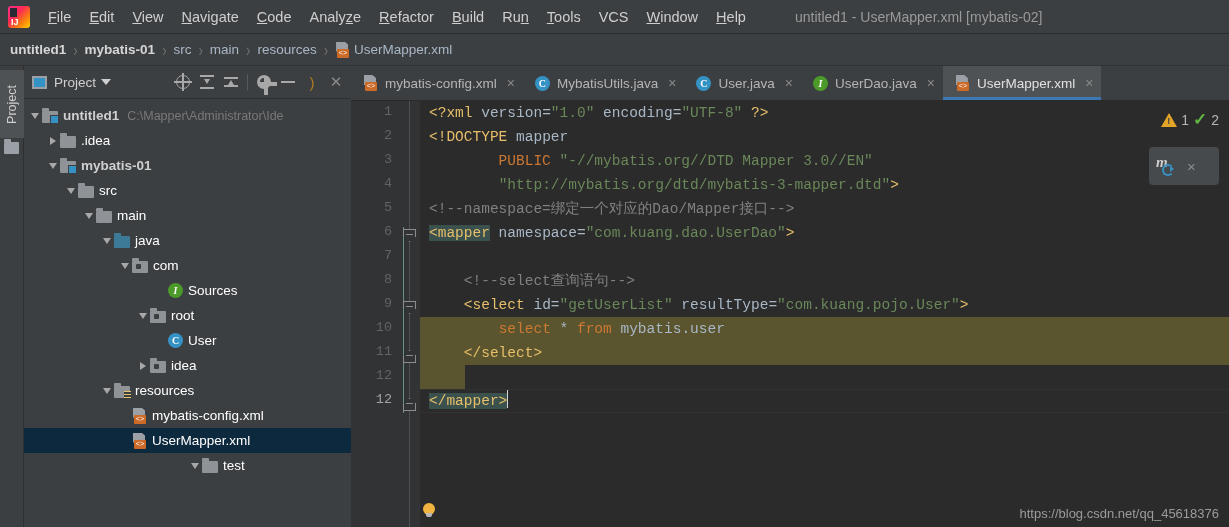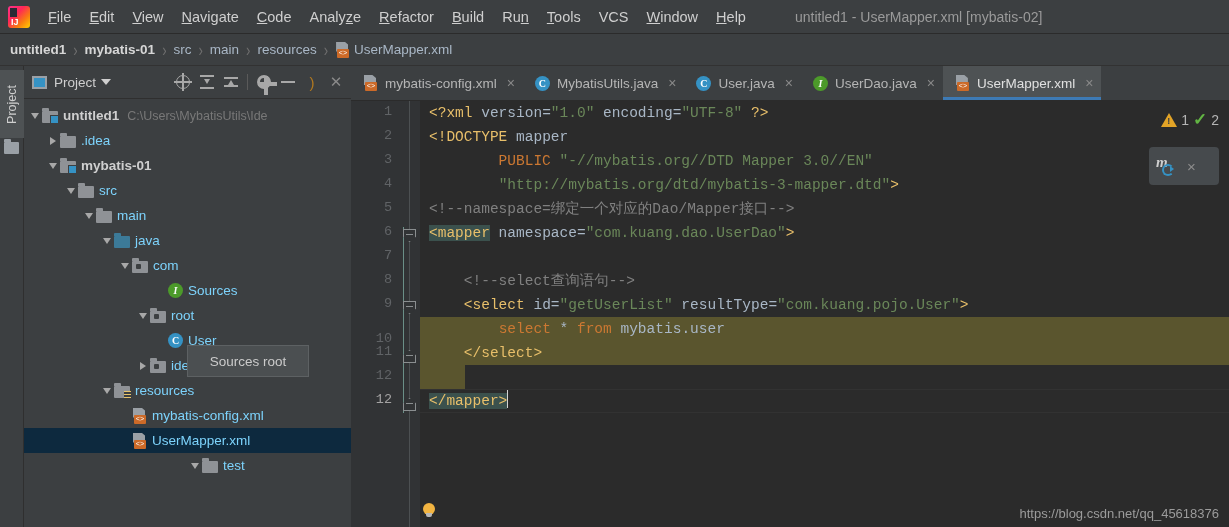--- a/index.html
+++ b/index.html
@@ -150,21 +150,21 @@
     height: 25px; display: flex; align-items: center; white-space: nowrap;
     padding-left: 4px; position: relative;
   }
   .trow.sel { background: #0d293e; }
   .arrow {
     width: 14px; display: inline-flex; justify-content: center; flex: none;
     color: #a8a8a8; font-size: 11px;
   }
   .arrow.down::before { content: ""; border-left:4.5px solid transparent;border-right:4.5px solid transparent;border-top:6px solid #a8a8a8; }
   .arrow.right::before { content: ""; border-top:4.5px solid transparent;border-bottom:4.5px solid transparent;border-left:6px solid #a8a8a8; }
-  .tlabel { color: #7dd3fc; margin-left: 5px; }
+  .tlabel { color: #ffffff; margin-left: 5px; }
   .tlabel.b { font-weight: bold; color: #cfcfcf; }
   .tpath { color: #787878; margin-left: 8px; font-size: 12.5px; }
 
   .ico-folder { width:16px;height:12px;background:#8f9296;border-radius:1px;position:relative;flex:none;margin-top:2px;}
   .ico-folder::before{content:"";position:absolute;left:0;top:-3px;width:7px;height:3px;background:#8f9296;border-radius:1px 1px 0 0;}
   .ico-folder.mod::after{content:"";position:absolute;right:-1px;bottom:-1px;width:7px;height:7px;background:#3592c4;border:1px solid #3c3f41;}
   .ico-folder.src{ background:#3c7a98; }
   .ico-folder.src::before{ background:#3c7a98; }
   .ico-folder.pkg::after{content:"";position:absolute;left:4px;top:3px;width:5px;height:5px;background:#3c3f41;border-radius:1px;}
   .ico-folder.res::after{content:"";position:absolute;right:-1px;bottom:-1px;width:7px;height:8px;background:#e8c46a;
@@ -408,21 +408,21 @@
             <span class="ico-x">✕</span>
           </div>
       </div>
     </div>
 
     <div class="tree" id="tree">
         <div class="trow" style="padding-left: 4px;">
           <span class="arrow down"></span>
           <span class="ico-folder mod"></span>
           <span class="tlabel b">untitled1</span>
-          <span class="tpath">C:\Users\MybatisUtils\Ide</span>
+          <span class="tpath">C:\Mapper\Administrator\Ide</span>
         </div>
         <div class="trow" style="padding-left: 22px;">
           <span class="arrow right"></span>
           <span class="ico-folder"></span>
           <span class="tlabel">.idea</span>
         </div>
         <div class="trow" style="padding-left: 22px;">
           <span class="arrow down"></span>
           <span class="ico-folder mod"></span>
           <span class="tlabel b">mybatis-01</span>
@@ -488,23 +488,20 @@
           </span>
           <span class="tlabel">UserMapper.xml</span>
         </div>
         <div class="trow" style="padding-left: 58px; justify-content: center;">
           <span class="arrow down"></span>
           <span class="ico-folder"></span>
           <span class="tlabel">test</span>
         </div>
       </div>
 
-    <div class="tooltip">
-      <span>Sources root</span>
-    </div>
   </div>
 
   <div class="editor">
     <div class="tabbar" id="tabbar">
         <div class="tab">
           <span class="ico-xml">
             <span class="pg"></span>
             <span class="tag"></span>
           </span>
           <span>mybatis-config.xml</span>
@@ -540,21 +537,21 @@
         <div id="linenos">
             <div class="lineno" style="top: 3px;">1</div>
             <div class="lineno" style="top: 27px;">2</div>
             <div class="lineno" style="top: 51px;">3</div>
             <div class="lineno" style="top: 75px;">4</div>
             <div class="lineno" style="top: 99px;">5</div>
             <div class="lineno" style="top: 123px;">6</div>
             <div class="lineno" style="top: 147px;">7</div>
             <div class="lineno" style="top: 171px;">8</div>
             <div class="lineno" style="top: 195px;">9</div>
-            <div class="lineno" style="top: 230px;">10</div>
+            <div class="lineno" style="top: 219px;">10</div>
             <div class="lineno" style="top: 243px;">11</div>
             <div class="lineno" style="top: 267px;">12</div>
             <div class="lineno cur" style="top: 291px;">12</div>
           </div>
         <div class="foldrail"></div>
         <div class="foldline" style="top:126px;height:186px;"></div>
         <div class="foldmark open" style="top:128px;">
             <i></i>
           </div>
         <div class="foldmark open" style="top:200px;">

